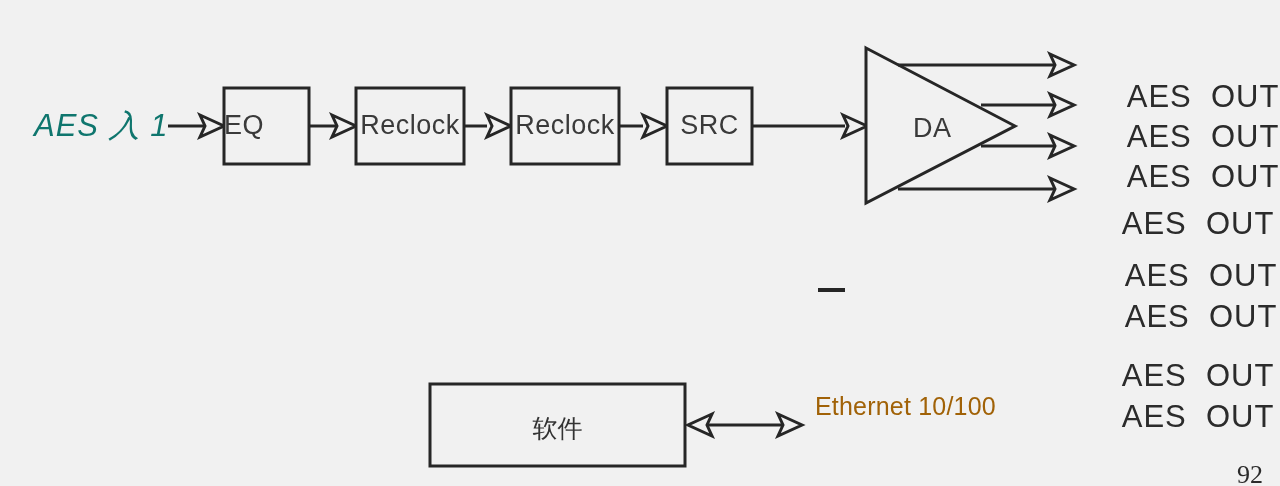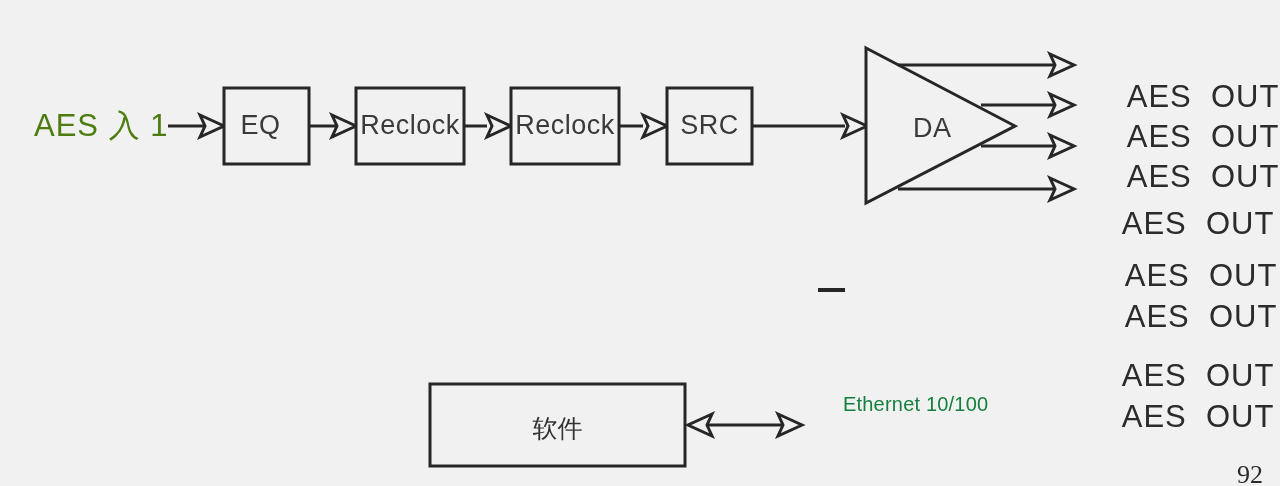--- a/index.html
+++ b/index.html
@@ -40,34 +40,34 @@
     letter-spacing: 1px;
     color: #2b2b2b;
   }
   .cjk {
     font-family: "DejaVu Sans", sans-serif;
     font-size: 25px;
     color: #333;
     margin-top: 16px;
   }
   .eth-label {
-    font-size: 20px;
-    color: #15803d;
+    font-size: 25px;
+    color: #a16207;
     letter-spacing: 0.2px;
-    margin-left: 28px;
   }
   .page-num {
     font-family: "Liberation Serif", serif;
     font-size: 26px;
     color: #2b2b2b;
   }
   .in-label {
     font-size: 31px;
     letter-spacing: 1px;
-    color: #4d7c0f;
+    color: #0f766e;
+    font-style: italic;
   }
 </style>
 </head>
 <body>
 
 <div id="stage">
 
   <svg id="diagram-svg" viewBox="0 0 1280 486">
     <defs>
 
@@ -137,21 +137,21 @@
 
     <g>
       <line x1="706" y1="425" x2="784" y2="425" stroke="#262626" stroke-width="3"></line>
       <use href="#arrow-open-left" x="712" y="425"></use>
       <use href="#arrow-open" x="778" y="425"></use>
     </g>
   </svg>
 
   <div class="lbl in-label" style="left:34px; top:110px;">AES 入 1</div>
 
-  <div class="lbl box-label" style="left:218px; top:112px; width:85px; text-align:center;">EQ</div>
+  <div class="lbl box-label" style="left:224px; top:112px; width:85px; ">EQ</div>
 
   <div class="lbl box-label" style="left:356px; top:112px; width:108px; text-align:center;">Reclock</div>
 
   <div class="lbl box-label" style="left:511px; top:112px; width:108px; text-align:center;">Reclock</div>
 
   <div class="lbl box-label" style="left:667px; top:112px; width:85px; text-align:center;">SRC</div>
 
   <div class="lbl box-label" style="left:886px; top:115px;margin-left:27px;">DA</div>
 
   <div class="lbl io-label" style="left:1090px; top:50px;">

